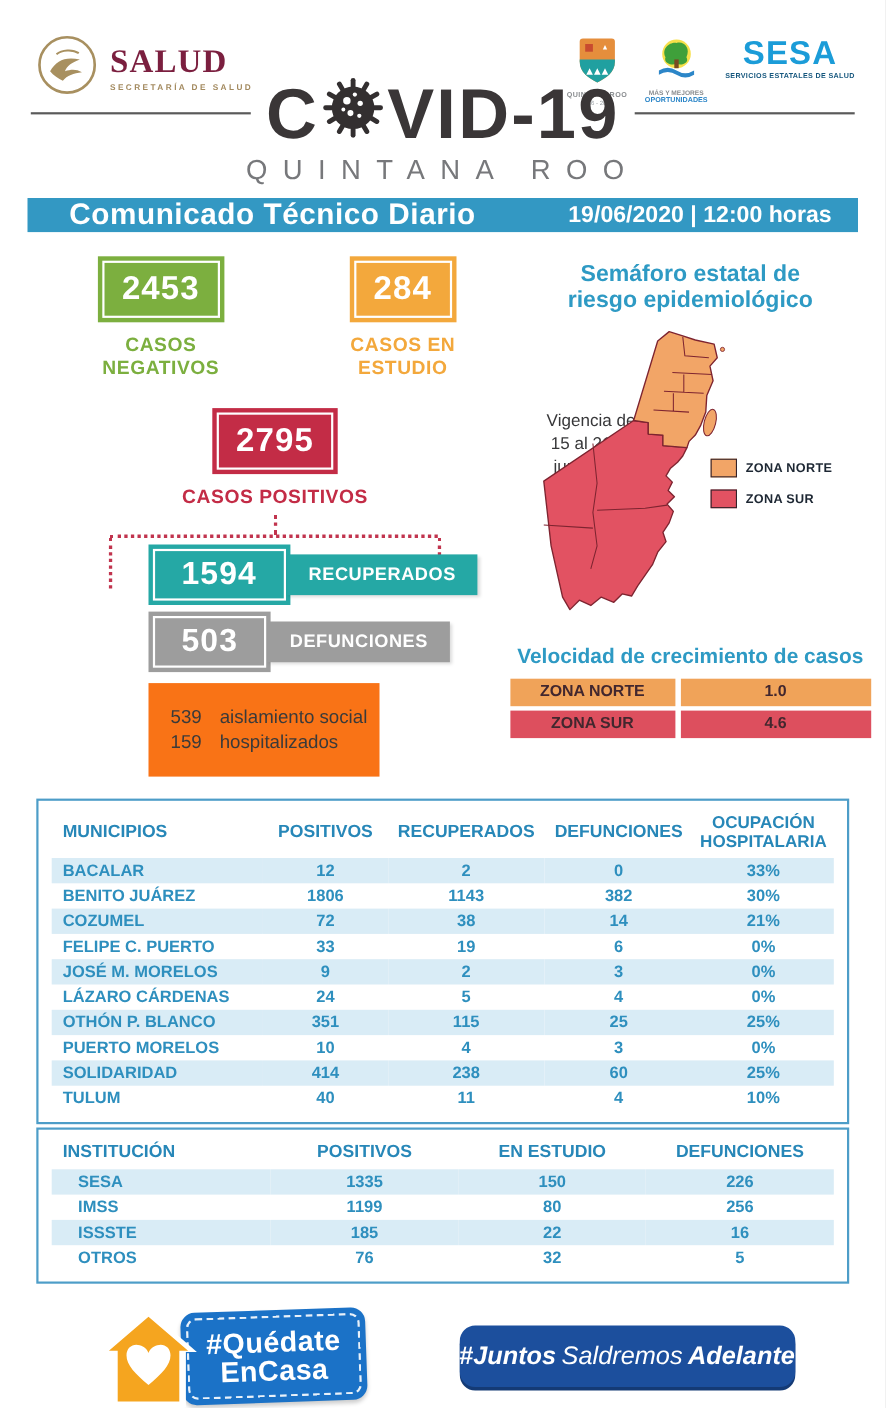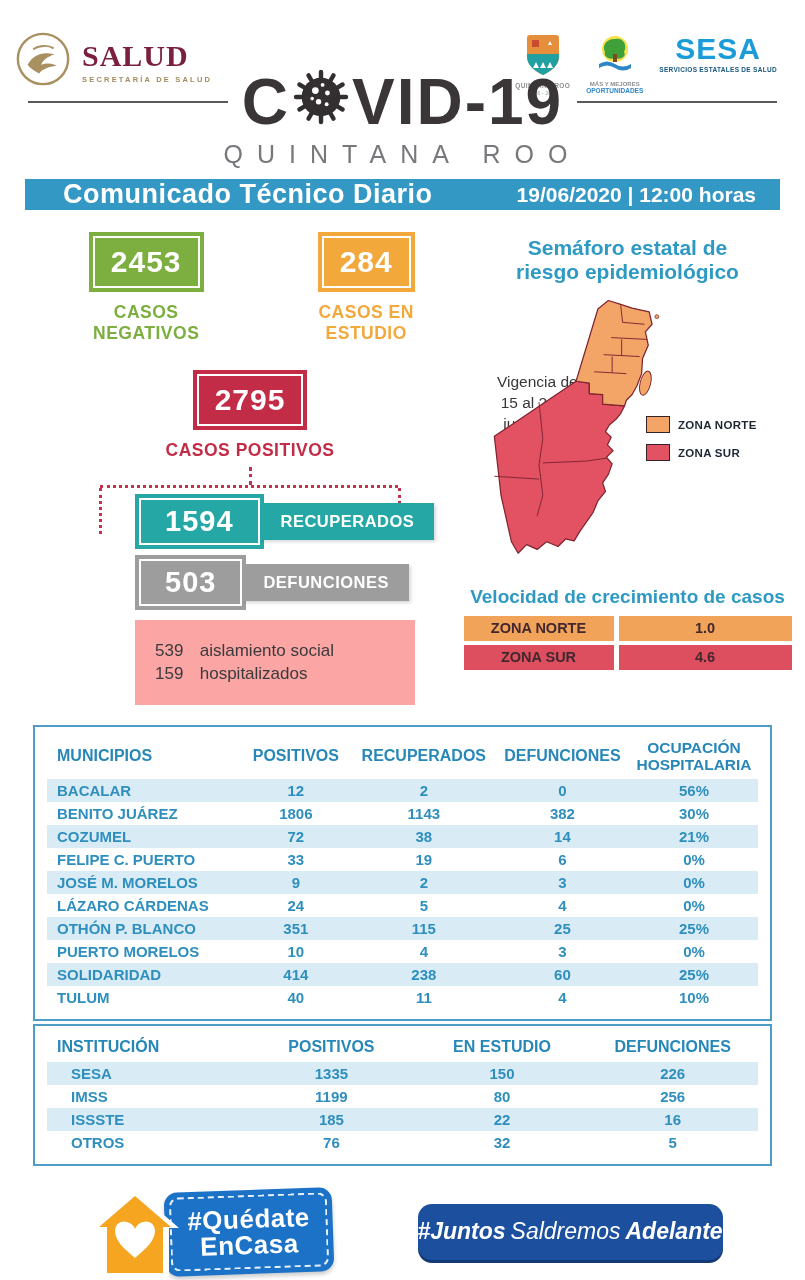--- a/index.html
+++ b/index.html
@@ -2,21 +2,21 @@
 <html><head>
 <meta charset="utf-8">
 <style>
   * { margin:0; padding:0; box-sizing:border-box; }
   html,body { background:#e8e8e8; }
   body { font-family:"Liberation Sans", sans-serif; }
   .page { width:805px; height:1280px; margin:0 auto; background:#ffffff; position:relative;
           display:flex; flex-direction:column; overflow:hidden; }
 
   
-  .logo-row { display:flex; justify-content:space-between; align-items:flex-start; padding:30px 28px 0 14px; height:112px; }
+  .logo-row { display:flex; justify-content:space-between; align-items:flex-start; padding:30px 28px 0 32px; height:112px; }
   .salud-logo { display:flex; align-items:center; gap:10px; }
   .salud-txt .t { font-family:"Liberation Serif", serif; font-weight:bold; font-size:30px; color:#7b1f3f; letter-spacing:1px; }
   .salud-txt .s { font-size:7.5px; color:#a38a5f; letter-spacing:2.2px; margin-top:2px; font-weight:bold; }
   .right-logos { display:flex; align-items:flex-start; gap:16px; padding-top:4px; }
   .mini-logo { text-align:center; }
   .mini-logo .cap  { font-size:6.5px; color:#8a8d90; letter-spacing:.4px; margin-top:2px; font-weight:bold; }
   .mini-logo .cap2 { font-size:5.5px; color:#9aa0a4; margin-top:1px; }
   .opor .l1 { font-size:6px; color:#8a8d90; font-weight:bold; margin-top:1px; }
   .opor .l2 { font-size:6.5px; color:#2c86c8; font-weight:bold; }
   .sesa-logo .t { font-size:30px; font-weight:800; color:#1b9cd8; letter-spacing:1px; line-height:1; }
@@ -54,21 +54,21 @@
 
   .brk-stem { width:0; height:18px; border-left:3px dotted #c1344e; margin:6px 0 0 249px; }
   .brk-top  { width:298px; height:0; border-top:3px dotted #c1344e; margin-left:100px; }
   .brk-sides { width:302px; margin-left:99px; display:flex; justify-content:space-between; height:46px; margin-bottom:-46px; }
   .brk-sides div { width:0; border-left:3px dotted #c1344e; }
 
   .bar-row { display:flex; align-items:center; margin:6px 0 0 135px; position:relative; z-index:2; }
   .bar-row .num-box .inner { padding:5px 24px; font-size:29px; }
   .label-bar { color:#ffffff; font-weight:800; font-size:16.5px; letter-spacing:.5px; padding:9px 20px; margin-left:-3px; box-shadow:2px 2px 3px rgba(0,0,0,.15); }
   .def-row { margin-top:6px; }
-  .info-box { width:280px; margin:10px 0 0 135px; background:#fca5a5; padding:18px 0 18px 20px; }
+  .info-box { width:210px; margin:10px 0 0 135px; background:#f97316; padding:18px 0 18px 20px; }
   .info-line { font-size:17px; color:#3a3a3a; margin:3px 0; }
   .info-line .n { display:inline-block; width:40px; }
 
   .sem-title { text-align:center; color:#2e9ac4; font-size:21px; font-weight:800; line-height:1.15; margin-top:4px; }
   .map-wrap { position:relative; height:300px; }
   .vigencia { position:absolute; left:28px; top:88px; width:122px; text-align:center; font-size:15.5px; color:#38383a; line-height:1.35; }
   .map-svg { position:absolute; left:32px; top:2px; }
   .legend { position:absolute; left:196px; top:132px; }
   .leg-item { display:flex; align-items:center; gap:8px; margin-bottom:11px; }
   .leg-sw { width:24px; height:17px; border:1px solid #33222a; }
@@ -322,21 +322,21 @@
           <th>RECUPERADOS</th>
           <th>DEFUNCIONES</th>
           <th class="oc-head">OCUPACIÓN HOSPITALARIA</th>
         </tr>
 
       <tr>
           <td>BACALAR</td>
             <td>12</td>
             <td>2</td>
             <td>0</td>
-            <td>56%</td>
+            <td>33%</td>
         </tr>
           <tr>
           <td>BENITO JUÁREZ</td>
             <td>1806</td>
             <td>1143</td>
             <td>382</td>
             <td>30%</td>
         </tr>
           <tr>
           <td>COZUMEL</td>

